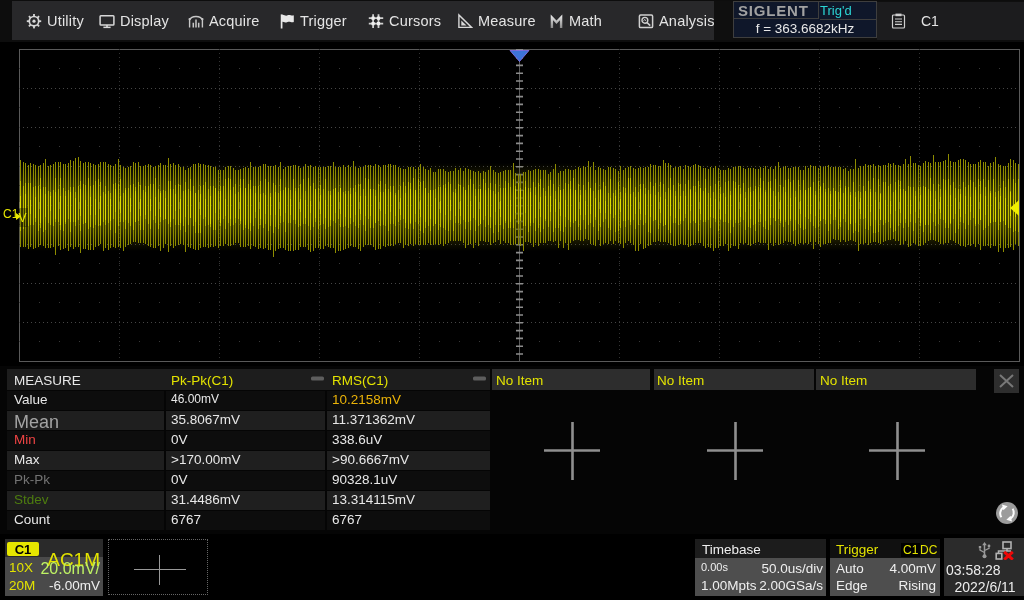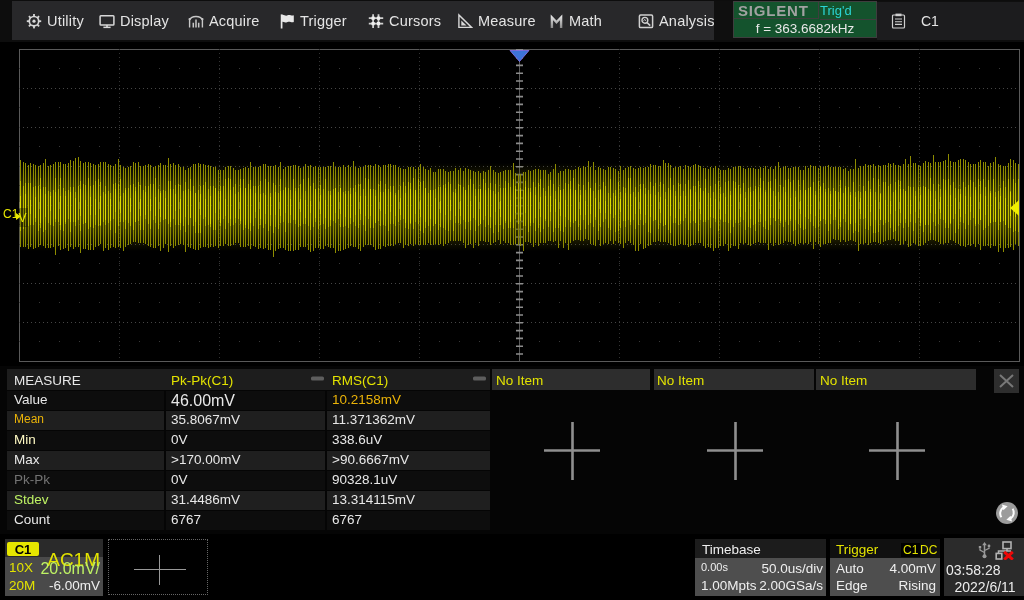--- a/index.html
+++ b/index.html
@@ -137,21 +137,21 @@
       <rect x="1.4" y="2" width="13.2" height="12.6" rx="1.2" stroke="#d0d0d0" stroke-width="1.5"></rect>
       <circle cx="6.9" cy="7.3" r="2.9" stroke="#d0d0d0" stroke-width="1.4"></circle>
       <path d="M9 9.5 L12.2 12.6" stroke="#d0d0d0" stroke-width="1.7"></path>
       <path d="M5.6 7.8 L6.7 6.4 L7.9 7.9" stroke="#d0d0d0" stroke-width="0.9"></path>
     </svg>
     <span class="mlbl">Analysis</span>
   </div>
 <div class="abs" style="left:714px;top:1px;width:310px;height:39px;background:#0f0f0f"></div>
 <div class="abs" style="left:877px;top:2px;width:147px;height:38px;background:#1c1c1e"></div>
 
-<div class="abs" style="left:733px;top:1px;width:144px;height:37px;border:1px solid #3e3e3e;background:#14532d;box-sizing:border-box">
+<div class="abs" style="left:733px;top:1px;width:144px;height:37px;border:1px solid #3e3e3e;background:#0f172a;box-sizing:border-box">
  <div class="abs" style="left:0;top:0;width:85px;height:17px;border-right:1px solid #3e3e3e;border-bottom:1px solid #3e3e3e;color:#a2a2a2;font-weight:bold;font-size:15px;letter-spacing:0.8px;text-align:left;padding-left:4px;line-height:18px;box-sizing:border-box">SIGLENT</div>
  <div class="abs" style="left:86px;top:0;width:56px;height:17px;border-bottom:1px solid #3e3e3e;color:#2bd5d5;font-size:13px;text-align:left;line-height:18px">Trig'd</div>
  <div class="abs" style="left:0;top:18px;width:142px;height:17px;color:#e8e8e8;font-size:13.5px;text-align:center;line-height:17px">f = 363.6682kHz</div>
 </div>
 <svg class="abs" style="left:891px;top:13px" width="15" height="16" viewBox="0 0 15 16" fill="none">
  <rect x="1.5" y="2" width="12" height="13" rx="1" stroke="#cfcfcf" stroke-width="1.2"></rect>
  <rect x="4.5" y="0.6" width="6" height="2.6" fill="#cfcfcf"></rect>
  <path d="M4 6 H11 M4 8.7 H11 M4 11.4 H11" stroke="#cfcfcf" stroke-width="1.1"></path>
 </svg>
 <div class="t" style="left:921px;top:13px;color:#e4e4e4;font-size:14px">C1</div>
@@ -171,40 +171,40 @@
       <rect x="1" y="1.5" width="13" height="4" rx="1.6" fill="#5e5e5e"></rect>
     </svg>
     <svg class="abs" style="left:472px;top:9px" width="16" height="8">
       <rect x="1" y="1.5" width="13" height="4" rx="1.6" fill="#5e5e5e"></rect>
     </svg>
     <div class="t" style="left:496px;top:7px;font-size:13.5px;color:#e3e300">No Item</div>
     <div class="t" style="left:657px;top:7px;font-size:13.5px;color:#e3e300">No Item</div>
     <div class="t" style="left:820px;top:7px;font-size:13.5px;color:#e3e300">No Item</div>
     <div class="abs" style="left:7px;top:24px;width:483px;height:20px;background:#0d0d0d;border-top:1px solid #050505;box-sizing:border-box"></div>
     <div class="t" style="left:14px;top:26px;font-size:13.5px;color:#e8e8e8">Value</div>
-    <div class="t" style="left:171px;top:26px;font-size:16px;color:#e8e8e8">46.00mV</div>
+    <div class="t" style="left:171px;top:26px;font-size:12px;color:#e8e8e8">46.00mV</div>
     <div class="t" style="left:332px;top:26px;font-size:13.5px;color:#eab308">10.2158mV</div>
     <div class="abs" style="left:7px;top:44px;width:483px;height:20px;background:#1f1f1f;border-top:1px solid #050505;box-sizing:border-box"></div>
-    <div class="t" style="left:14px;top:46px;font-size:12px;color:#eab308">Mean</div>
+    <div class="t" style="left:14px;top:46px;font-size:18px;color:#a3a3a3">Mean</div>
     <div class="t" style="left:171px;top:46px;font-size:13.5px;color:#e8e8e8">35.8067mV</div>
     <div class="t" style="left:332px;top:46px;font-size:13.5px;color:#e8e8e8">11.371362mV</div>
     <div class="abs" style="left:7px;top:64px;width:483px;height:20px;background:#0d0d0d;border-top:1px solid #050505;box-sizing:border-box"></div>
-    <div class="t" style="left:14px;top:66px;font-size:13.5px;color:#fef9c3">Min</div>
+    <div class="t" style="left:14px;top:66px;font-size:13.5px;color:#ef4444">Min</div>
     <div class="t" style="left:171px;top:66px;font-size:13.5px;color:#e8e8e8">0V</div>
     <div class="t" style="left:332px;top:66px;font-size:13.5px;color:#e8e8e8">338.6uV</div>
     <div class="abs" style="left:7px;top:84px;width:483px;height:20px;background:#1f1f1f;border-top:1px solid #050505;box-sizing:border-box"></div>
     <div class="t" style="left:14px;top:86px;font-size:13.5px;color:#e8e8e8">Max</div>
     <div class="t" style="left:171px;top:86px;font-size:13.5px;color:#e8e8e8">&gt;170.00mV</div>
     <div class="t" style="left:332px;top:86px;font-size:13.5px;color:#e8e8e8">&gt;90.6667mV</div>
     <div class="abs" style="left:7px;top:104px;width:483px;height:20px;background:#0d0d0d;border-top:1px solid #050505;box-sizing:border-box"></div>
     <div class="t" style="left:14px;top:106px;font-size:13.5px;color:#737373">Pk-Pk</div>
     <div class="t" style="left:171px;top:106px;font-size:13.5px;color:#e8e8e8">0V</div>
     <div class="t" style="left:332px;top:106px;font-size:13.5px;color:#e8e8e8">90328.1uV</div>
     <div class="abs" style="left:7px;top:124px;width:483px;height:20px;background:#1f1f1f;border-top:1px solid #050505;box-sizing:border-box"></div>
-    <div class="t" style="left:14px;top:126px;font-size:13.5px;color:#bef264">Stdev</div>
+    <div class="t" style="left:14px;top:126px;font-size:13.5px;color:#4d7c0f">Stdev</div>
     <div class="t" style="left:171px;top:126px;font-size:13.5px;color:#e8e8e8">31.4486mV</div>
     <div class="t" style="left:332px;top:126px;font-size:13.5px;color:#e8e8e8">13.314115mV</div>
     <div class="abs" style="left:7px;top:144px;width:483px;height:20px;background:#0d0d0d;border-top:1px solid #050505;box-sizing:border-box"></div>
     <div class="t" style="left:14px;top:146px;font-size:13.5px;color:#e8e8e8">Count</div>
     <div class="t" style="left:171px;top:146px;font-size:13.5px;color:#e8e8e8">6767</div>
     <div class="t" style="left:332px;top:146px;font-size:13.5px;color:#e8e8e8">6767</div>
     <div class="abs" style="left:164px;top:24px;width:2px;height:140px;background:#050505"></div>
     <div class="abs" style="left:325px;top:24px;width:2px;height:140px;background:#050505"></div>
     <svg class="abs" style="left:542px;top:54px" width="60" height="62" viewBox="0 0 60 62">
       <path d="M2 30.5 H58 M30.5 2 V60" stroke="#8f8f8f" stroke-width="2.6"></path>

